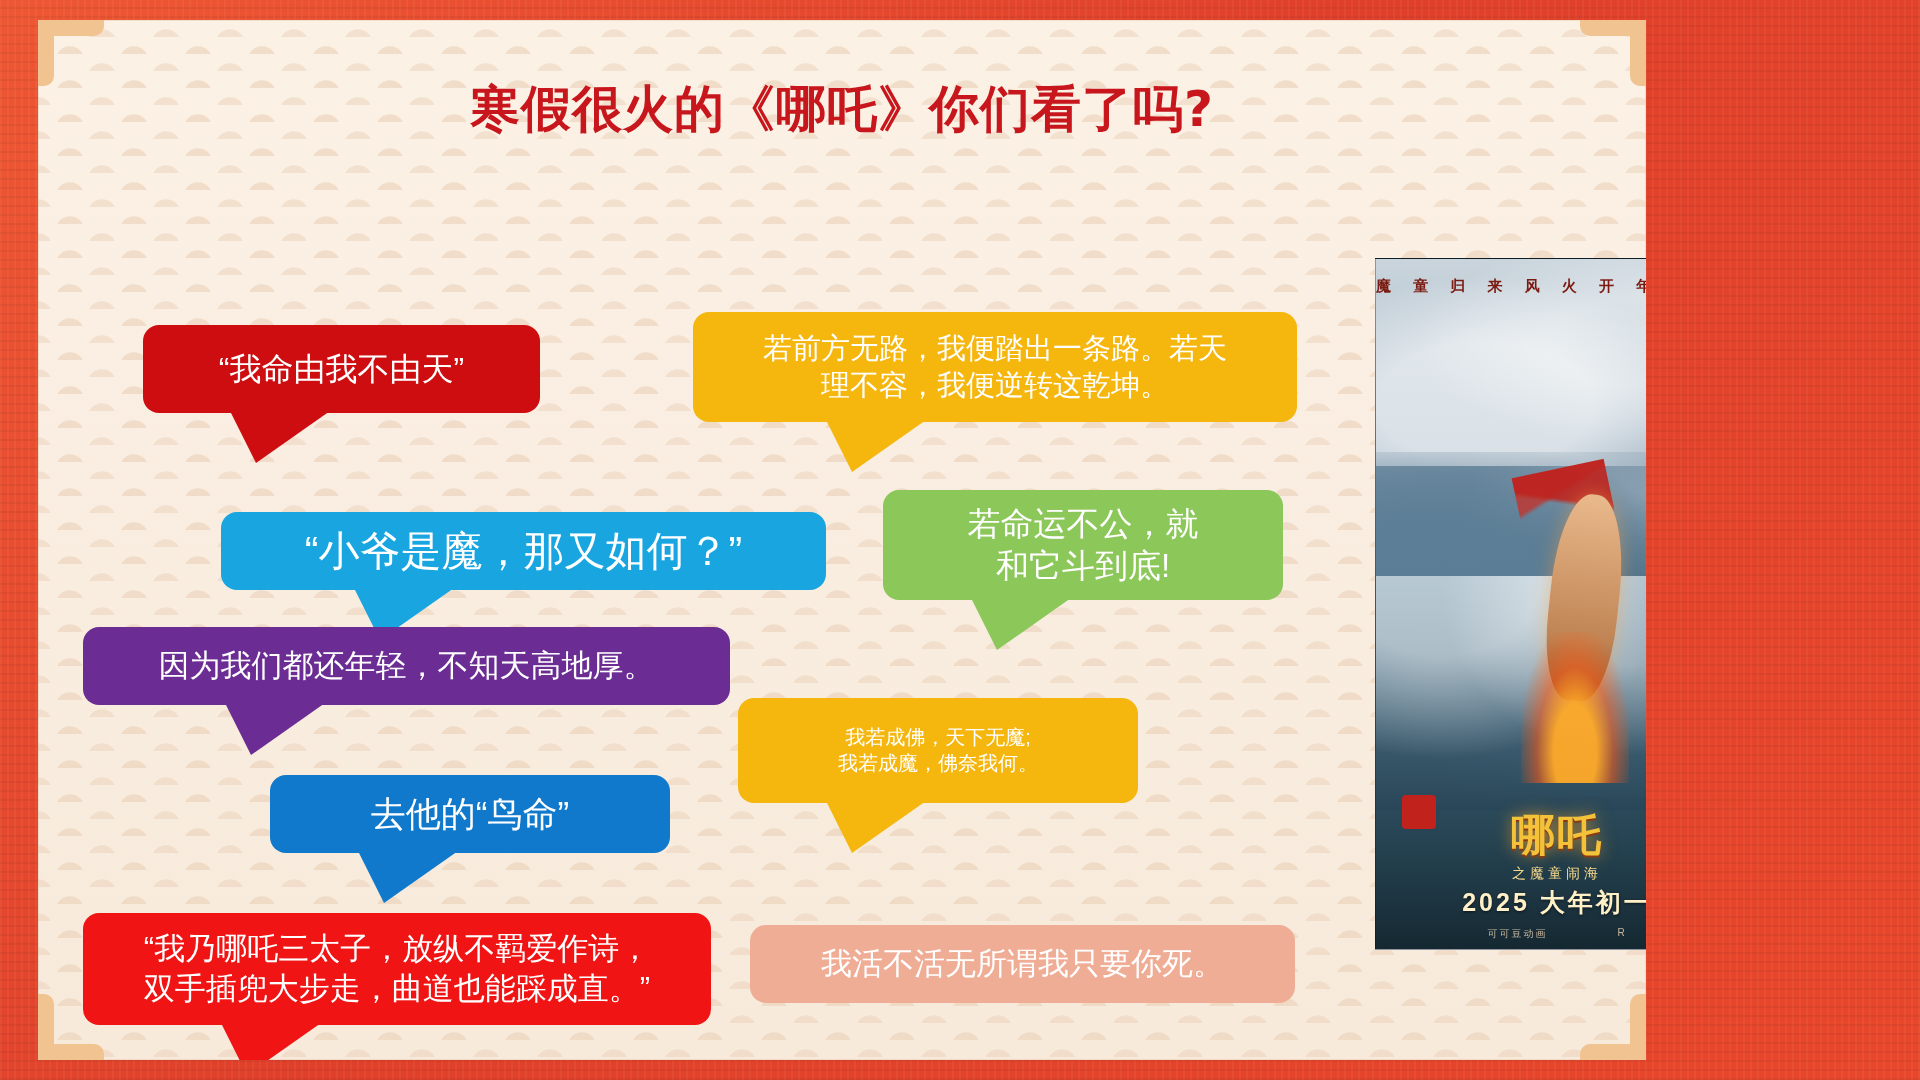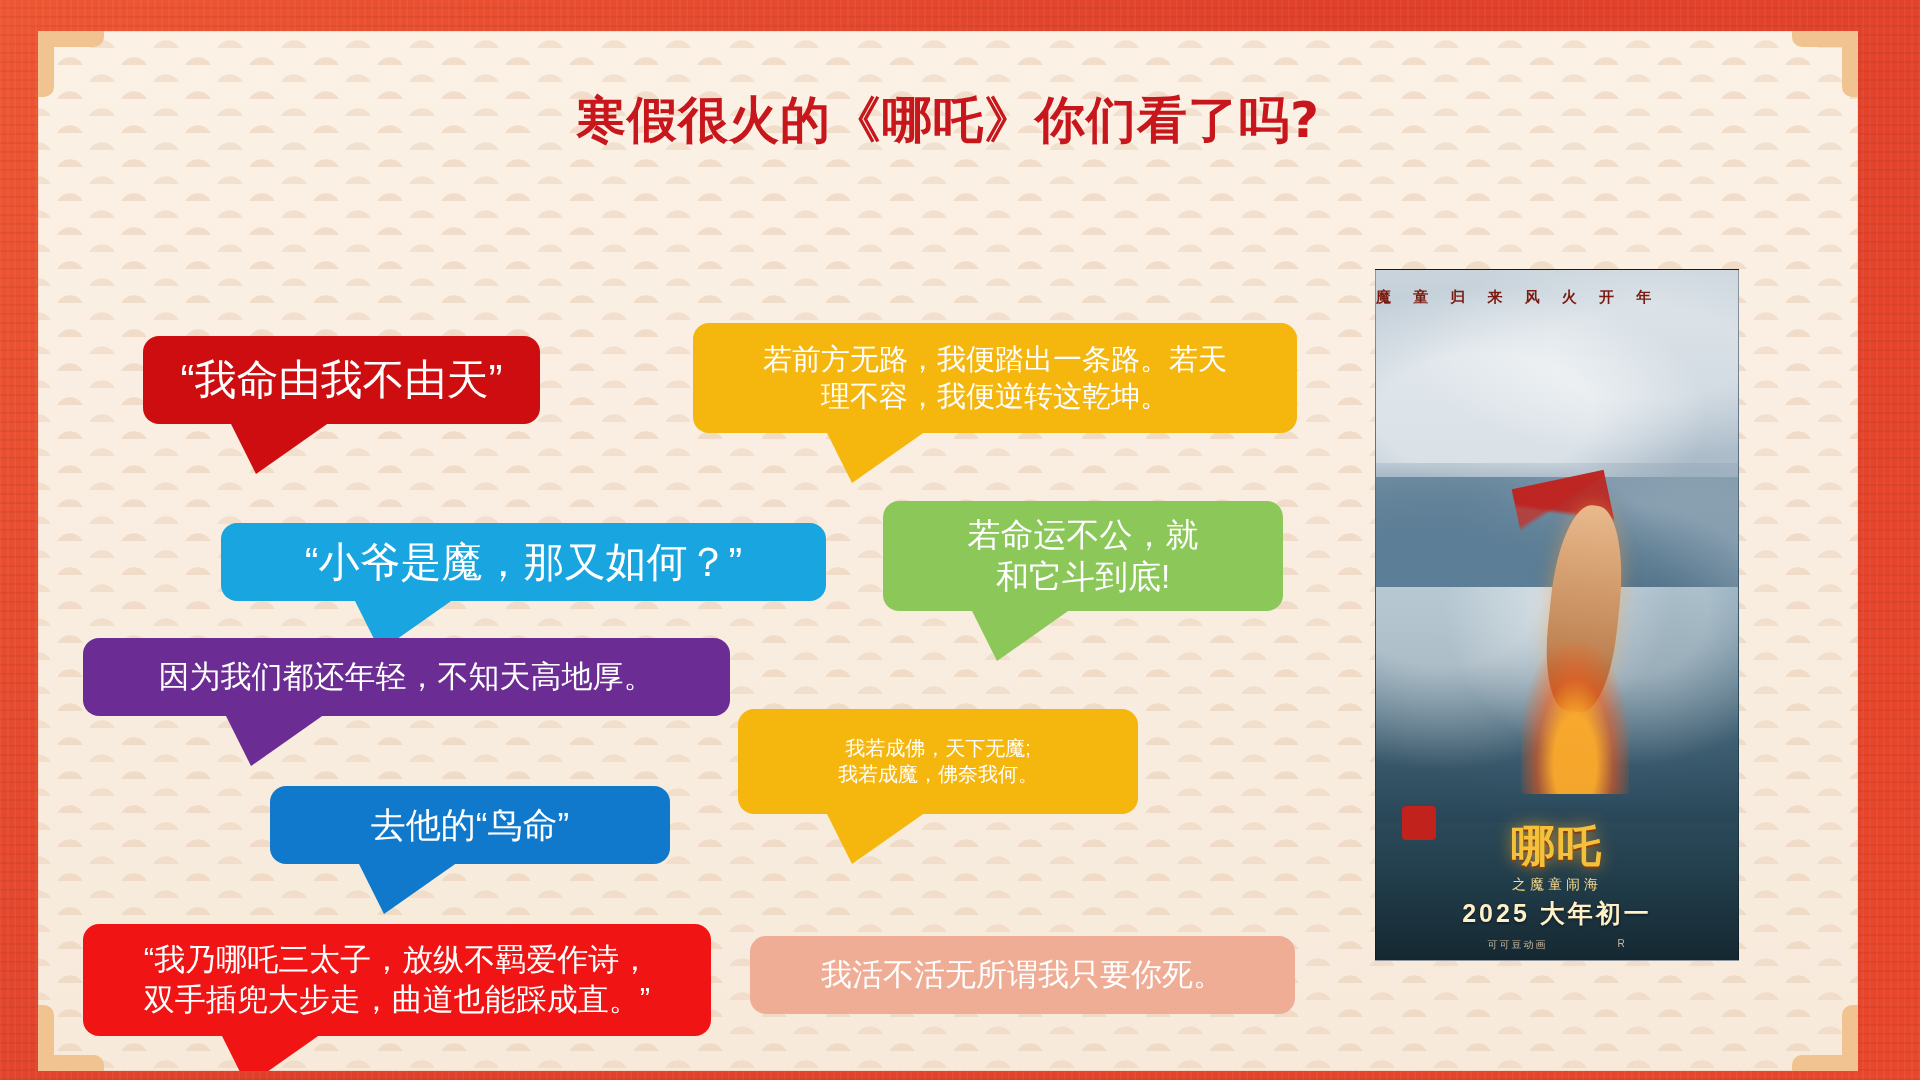--- a/index.html
+++ b/index.html
@@ -15,28 +15,27 @@
     content:"";position:absolute;inset:0;
     background:
       repeating-linear-gradient(90deg, rgba(255,255,255,.045) 0 2px, rgba(0,0,0,0) 2px 7px),
       repeating-linear-gradient(0deg, rgba(0,0,0,.05) 0 2px, rgba(0,0,0,0) 2px 9px),
       linear-gradient(135deg,#EE5733 0%,#E0402A 45%,#E8472B 100%);
     pointer-events:none;
   }
 
   
   .page{
-    position:absolute;left:38px;top:20px;width:1820px;height:1040px;
+    position:absolute;left:38px;top:20px;width:1608px;height:1040px;
     background:
       radial-gradient(circle at 50% 120%, rgba(233,205,180,.55) 0 14px, rgba(0,0,0,0) 15px) 0 0/64px 34px,
       radial-gradient(circle at 50% 120%, rgba(233,205,180,.45) 0 14px, rgba(0,0,0,0) 15px) 32px 17px/64px 34px,
       linear-gradient(180deg,#FBF1E4 0%,#F9EEE1 40%,#F7EADB 100%);
     box-shadow:0 0 0 1px rgba(220,190,160,.35) inset;
     overflow:hidden;
-    margin-top:11px;
   }
 
   
   .corner{position:absolute;width:66px;height:66px;pointer-events:none;}
   .corner i{position:absolute;background:#F0C391;}
   .c-tl{left:0;top:0;}   .c-tr{right:0;top:0;}
   .c-bl{left:0;bottom:0;} .c-br{right:0;bottom:0;}
   .corner .h{height:16px;width:66px;}
   .corner .v{width:16px;height:66px;}
   .c-tl .h{left:0;top:0;border-bottom-right-radius:10px;}
@@ -132,21 +131,21 @@
         <i class="v"></i>
       </div>
     <div class="corner c-br">
         <i class="h"></i>
         <i class="v"></i>
       </div>
 
     <div class="title">寒假很火的《哪吒》你们看了吗?</div>
 
     <div id="bubble-layer">
-        <div class="bub" style="left: 105px; top: 305px; width: 397px; height: 88px; background: rgb(206, 13, 16); color: rgb(255, 255, 255); font-size: 42px;"><span>“我命由我不由天”</span><span class="tail" style="left: 22%; top: 86px; border-left: 26px solid transparent; border-right: 74px solid transparent; border-top: 52px solid rgb(206, 13, 16);"></span></div>
+        <div class="bub" style="left: 105px; top: 305px; width: 397px; height: 88px; background: rgb(206, 13, 16); color: rgb(255, 255, 255); font-size: 32px;"><span>“我命由我不由天”</span><span class="tail" style="left: 22%; top: 86px; border-left: 26px solid transparent; border-right: 74px solid transparent; border-top: 52px solid rgb(206, 13, 16);"></span></div>
         <div class="bub" style="left: 655px; top: 292px; width: 604px; height: 110px; background: rgb(245, 182, 14); color: rgb(255, 255, 255); font-size: 29px;"><span>若前方无路，我便踏出一条路。若天
 理不容，我便逆转这乾坤。</span><span class="tail" style="left: 22%; top: 108px; border-left: 26px solid transparent; border-right: 74px solid transparent; border-top: 52px solid rgb(245, 182, 14);"></span></div>
         <div class="bub" style="left: 183px; top: 492px; width: 605px; height: 78px; background: rgb(24, 165, 224); color: rgb(255, 255, 255); font-size: 41px;"><span>“小爷是魔，那又如何？”</span><span class="tail" style="left: 22%; top: 76px; border-left: 26px solid transparent; border-right: 74px solid transparent; border-top: 52px solid rgb(24, 165, 224);"></span></div>
         <div class="bub" style="left: 845px; top: 470px; width: 400px; height: 110px; background: rgb(140, 199, 90); color: rgb(255, 255, 255); font-size: 33px;"><span>若命运不公，就
 和它斗到底!</span><span class="tail" style="left: 22%; top: 108px; border-left: 26px solid transparent; border-right: 74px solid transparent; border-top: 52px solid rgb(140, 199, 90);"></span></div>
         <div class="bub" style="left: 45px; top: 607px; width: 647px; height: 78px; background: rgb(107, 45, 147); color: rgb(255, 255, 255); font-size: 31px;"><span>因为我们都还年轻，不知天高地厚。</span><span class="tail" style="left: 22%; top: 76px; border-left: 26px solid transparent; border-right: 74px solid transparent; border-top: 52px solid rgb(107, 45, 147);"></span></div>
         <div class="bub" style="left: 700px; top: 678px; width: 400px; height: 105px; background: rgb(245, 182, 14); color: rgb(255, 255, 255); font-size: 20px;"><span>我若成佛，天下无魔;
 我若成魔，佛奈我何。</span><span class="tail" style="left: 22%; top: 103px; border-left: 26px solid transparent; border-right: 74px solid transparent; border-top: 52px solid rgb(245, 182, 14);"></span></div>
         <div class="bub" style="left: 232px; top: 755px; width: 400px; height: 78px; background: rgb(16, 121, 204); color: rgb(255, 255, 255); font-size: 35px;"><span>去他的“鸟命”</span><span class="tail" style="left: 22%; top: 76px; border-left: 26px solid transparent; border-right: 74px solid transparent; border-top: 52px solid rgb(16, 121, 204);"></span></div>
         <div class="bub" style="left: 45px; top: 893px; width: 628px; height: 112px; background: rgb(240, 20, 20); color: rgb(255, 255, 255); font-size: 31px;"><span>“我乃哪吒三太子，放纵不羁爱作诗，

